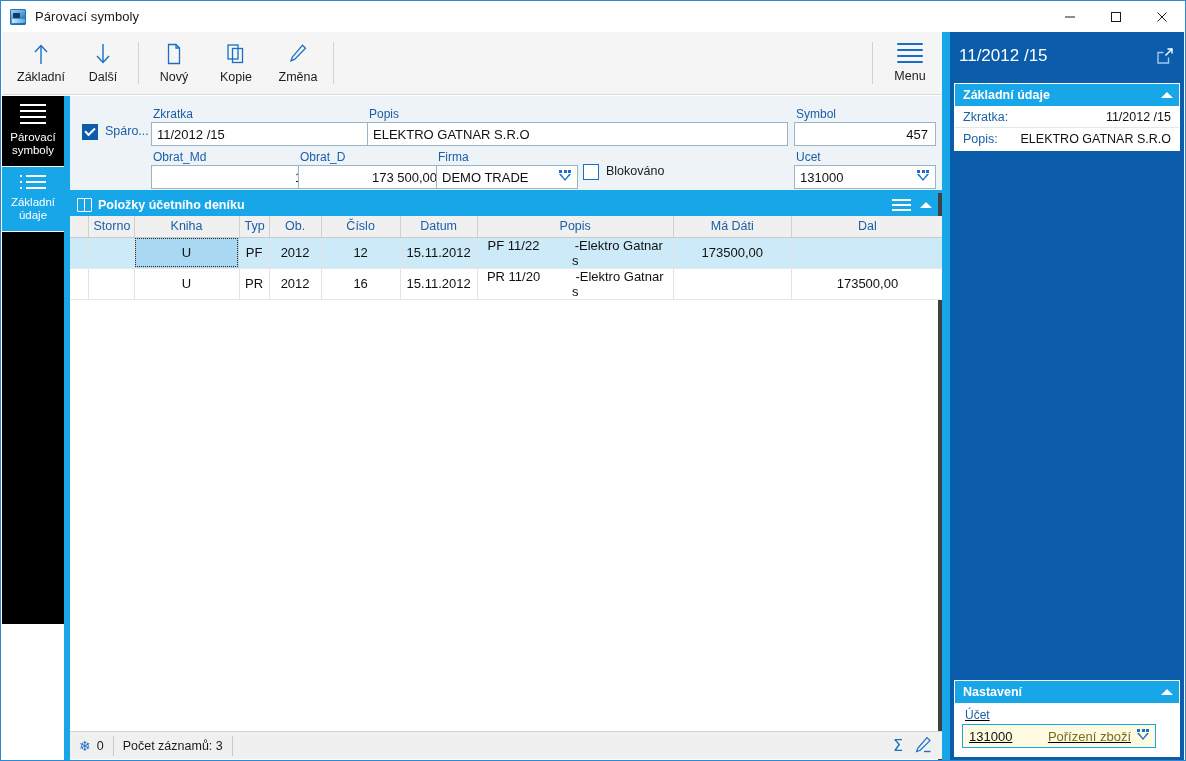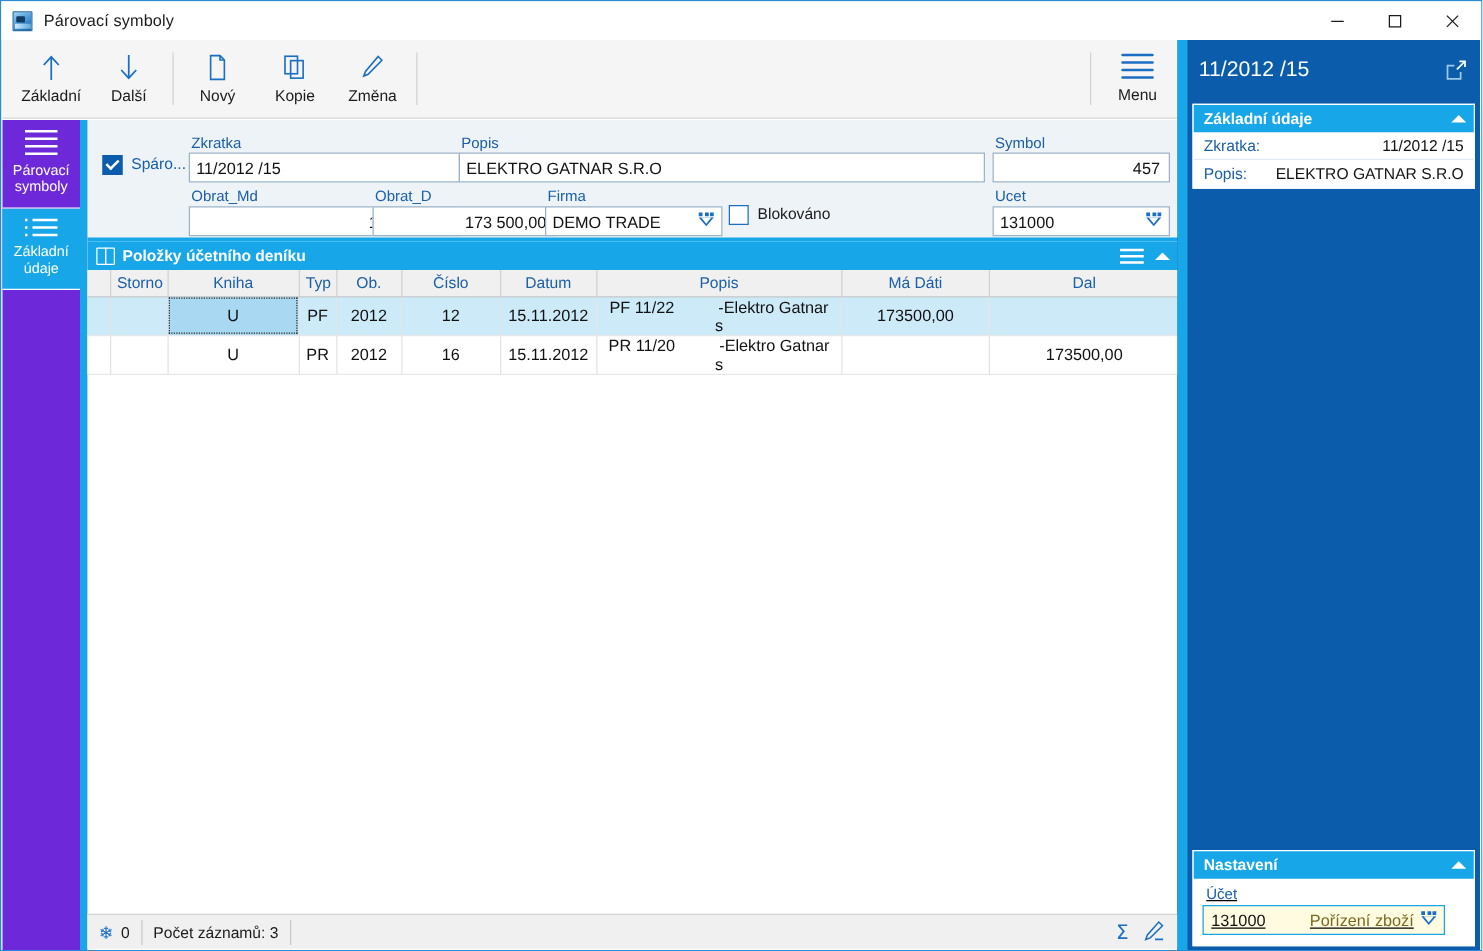--- a/index.html
+++ b/index.html
@@ -82,22 +82,22 @@
   }
   .burger { width: 26px; }
   .burger i {
     display:block; height: 2px; background: #1a6fc4; margin-bottom: 4px; border-radius: 1px;
   }
   .burger i:last-child { margin-bottom: 0; }
 
   
   .sidebar {
     position: absolute; left: 1px; top: 95px;
-    width: 68px; height: 665px;
-    background: #6d28d9;
+    width: 68px; height: 528px;
+    background: #000000;
   }
   .sb-edge {
     position: absolute; left: 62px; top: 0;
     width: 6px; height: 665px; background: #17a7e8;
   }
   .sb-item {
     width: 62px; padding: 8px 4px 9px 4px;
     display: flex; flex-direction: column; align-items: center; gap: 7px;
     color: #ffffff; font-size: 11.5px; line-height: 13px; text-align: center;
     border-bottom: 1px solid #ffffff;
@@ -165,21 +165,21 @@
     border-top: 5px solid #eef3f7;
   }
   .ddicon.onwhite .chev::after { border-top-color: #ffffff; }
   .ddicon.onyellow .chev::after { border-top-color: #fffbe0; }
 
   
   .gridwrap {
     position: absolute; left: 69px; top: 192px;
     width: 874px; height: 568px;
     background: #ffffff;
-    border-right: 2px solid #404040;
+    border-right: 6px solid #404040;
   }
   .grid-header {
     height: 23px; background: #17a7e8; color: #ffffff;
     display: flex; align-items: center; padding: 0 6px 0 7px;
     font-size: 12.5px; font-weight: bold;
   }
   .book-icon { width: 15px; height: 13px; position: relative; margin-right: 6px; flex:none; }
   .book-icon::before, .book-icon::after {
     content: ""; position: absolute; top: 0; width: 6px; height: 12px;
     border: 1.5px solid #ffffff; border-radius: 1px 0 0 1px;

